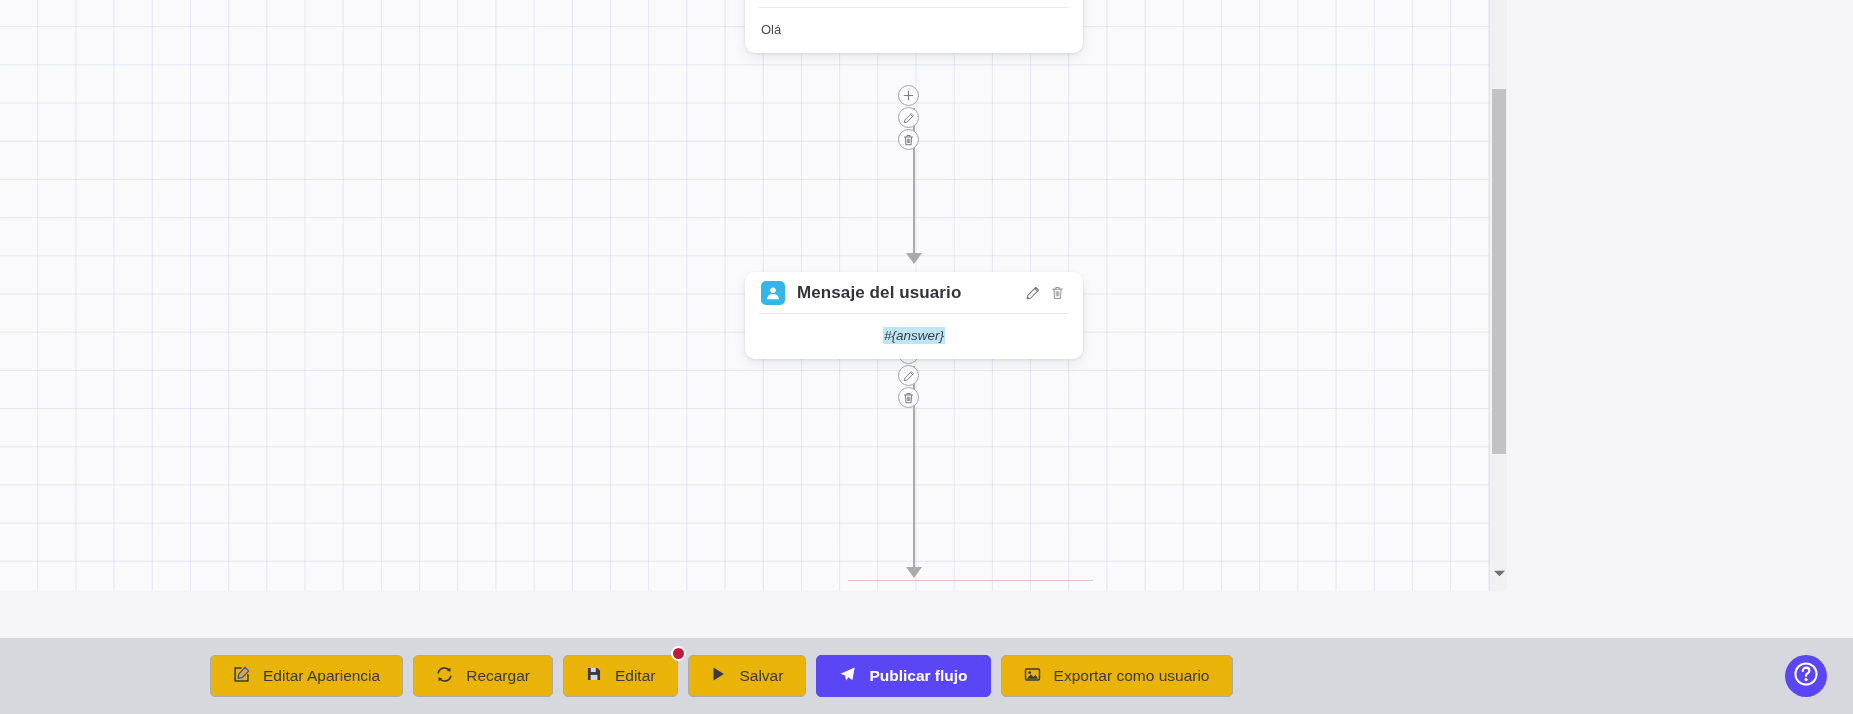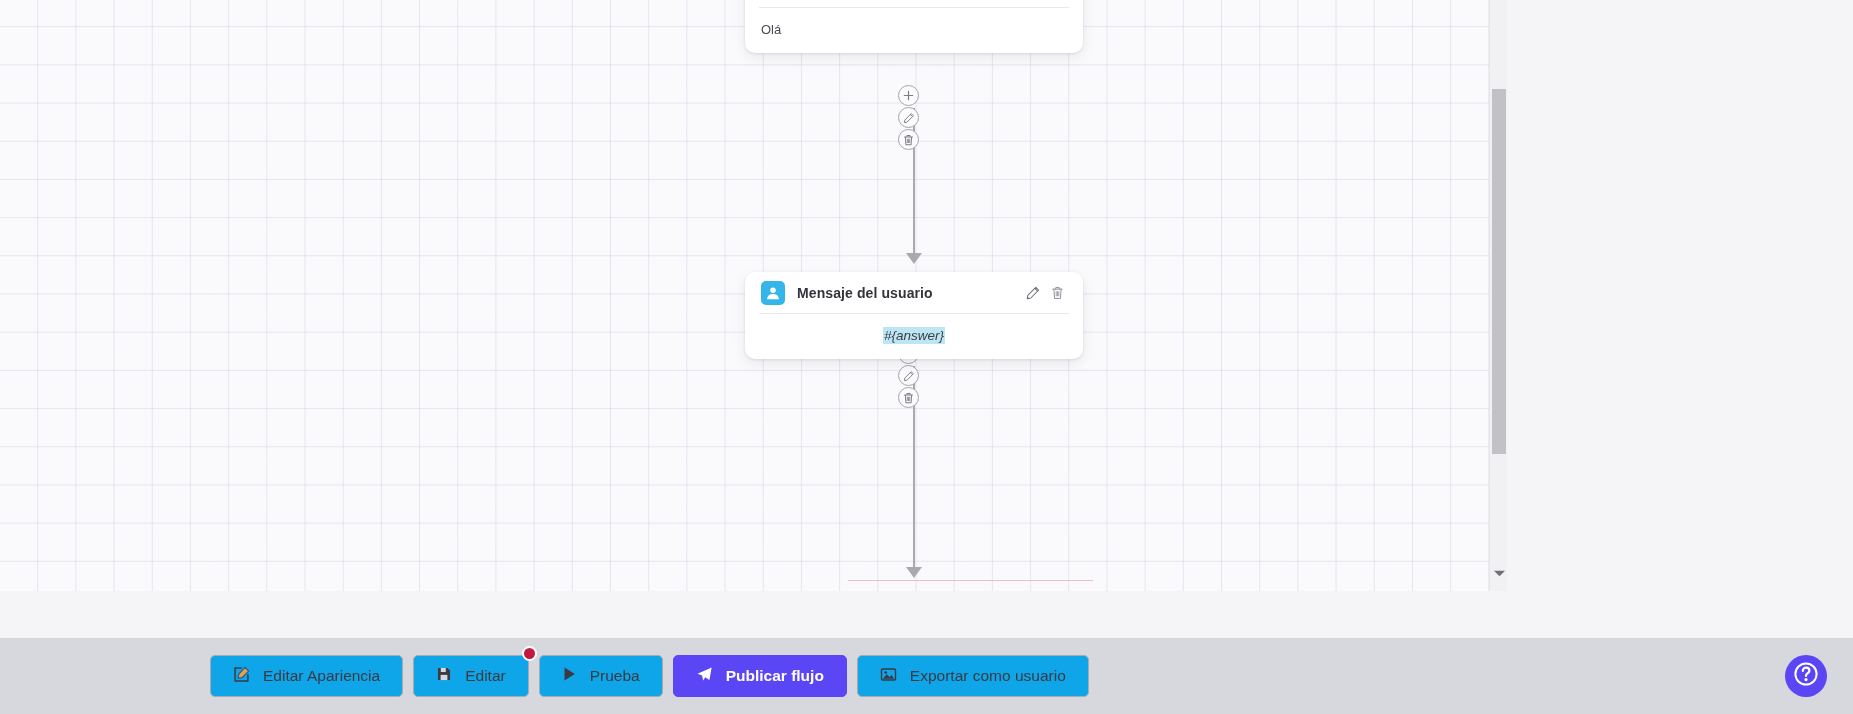--- a/index.html
+++ b/index.html
@@ -60,21 +60,21 @@
   }
   .node-icon {
     width: 24px; height: 24px;
     border-radius: 5px;
     display: flex; align-items: center; justify-content: center;
     flex: 0 0 auto;
   }
   .node-icon svg { display: block; }
   .node-title {
     margin-left: 12px;
-    font-size: 14px;
+    font-size: 17px;
     font-weight: bold;
     color: #33333b;
     letter-spacing: 0.1px;
     white-space: nowrap;
     flex: 1 1 auto;
   }
   .node-act {
     width: 20px; height: 20px;
     display: flex; align-items: center; justify-content: center;
     cursor: pointer;
@@ -189,21 +189,21 @@
     background: #d7d8dd;
     display: flex;
     align-items: center;
     padding-left: 210px;
   }
   .tbtn {
     position: relative;
     height: 42px;
     border: 1px solid #a9aab0;
     border-radius: 5px;
-    background: #0ea5e9;
+    background: #eab308;
     display: flex;
     align-items: center;
     justify-content: center;
     gap: 13px;
     padding: 0 22px;
     font-size: 15.5px;
     color: #3a3a44;
     cursor: pointer;
     margin-right: 10px;
     white-space: nowrap;
@@ -344,40 +344,51 @@
     <div class="tbtn">
       <span>
         <svg width="17" height="17" viewBox="0 0 18 18" aria-hidden="true">
           <path d="M8.6 2.2 H2.2 V15.8 H15.8 V9.4" fill="none" stroke="#3a3a44" stroke-width="1.6" stroke-linecap="round" stroke-linejoin="round"></path>
           <path d="M12.6 1.4 L16.6 5.4 L9.6 12.4 L5.4 13 L6 8.8 Z" fill="#e8a33d" stroke="#2f5c9e" stroke-width="1.4" stroke-linejoin="round"></path>
         </svg>
       </span>
       <span class="lbl">Editar Apariencia</span>
     </div>
 
+    <div class="tbtn">
+      <span>
+        <svg width="17" height="17" viewBox="0 0 18 18" aria-hidden="true">
+          <path d="M2.4 7.2 A6.6 6.6 0 0 1 14.4 5.2" fill="none" stroke="#3a3a44" stroke-width="1.7" stroke-linecap="round"></path>
+          <path d="M15.6 10.8 A6.6 6.6 0 0 1 3.6 12.8" fill="none" stroke="#3a3a44" stroke-width="1.7" stroke-linecap="round"></path>
+          <path d="M15.4 1.6 L15.1 5.6 L11.2 5.1 Z" fill="#3a3a44"></path>
+          <path d="M2.6 16.4 L2.9 12.4 L6.8 12.9 Z" fill="#3a3a44"></path>
+        </svg>
+      </span>
+      <span class="lbl">Recargar</span>
+    </div>
 
     <div class="tbtn">
       <span>
         <svg width="16" height="16" viewBox="0 0 18 18" aria-hidden="true">
           <path d="M2.2 2.2 H12.8 L15.8 5.2 V15.8 H2.2 Z" fill="#3a3a44"></path>
           <rect x="5.4" y="2.2" width="5.6" height="4.6" fill="#d7d8dd"></rect>
           <rect x="5.2" y="10" width="7.6" height="5.8" fill="#d7d8dd"></rect>
         </svg>
       </span>
       <span class="lbl">Editar</span>
       <span class="badge-dot"></span>
     </div>
 
     <div class="tbtn">
       <span>
         <svg width="15" height="16" viewBox="0 0 16 18" aria-hidden="true">
           <path d="M2.4 1.6 L14 9 L2.4 16.4 Z" fill="#3a3a44"></path>
         </svg>
       </span>
-      <span class="lbl">Prueba</span>
+      <span class="lbl">Salvar</span>
     </div>
 
     <div class="tbtn primary">
       <span>
         <svg width="17" height="17" viewBox="0 0 18 18" aria-hidden="true">
           <path d="M16.6 1.6 L1.6 8.2 L6.4 10 L7.6 15.4 L9.8 11.8 L14.2 14.8 Z" fill="#ffffff"></path>
         </svg>
       </span>
       <span class="lbl">Publicar flujo</span>
     </div>

